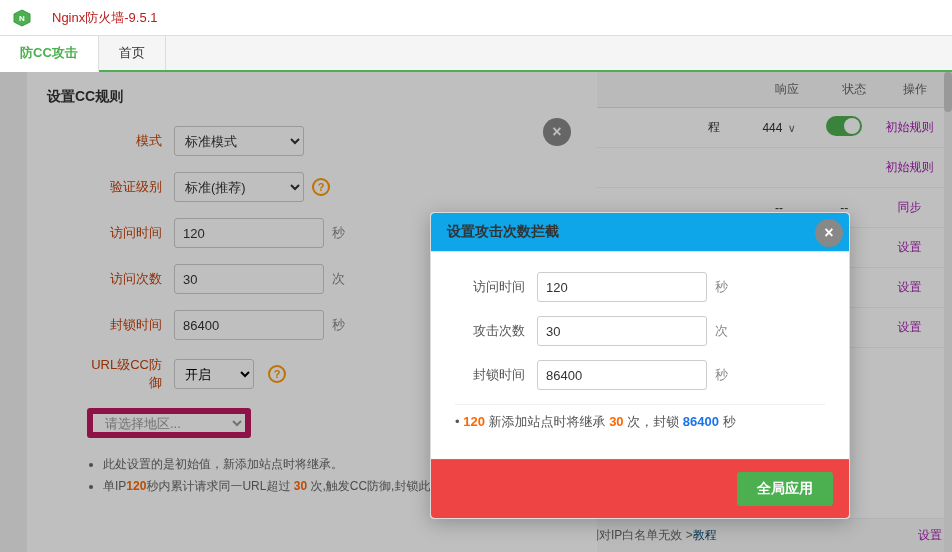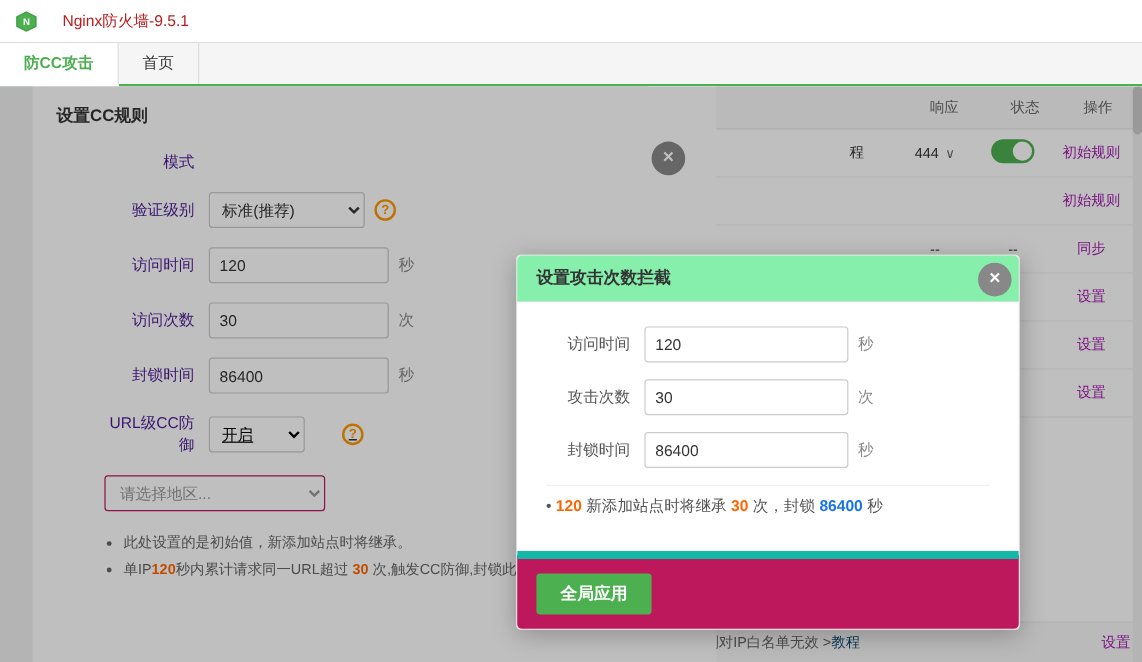--- a/index.html
+++ b/index.html
@@ -128,21 +128,21 @@
 
     .form-row {
       display: flex;
       align-items: center;
       margin-bottom: 16px;
       padding-left: 40px;
     }
     .form-label {
       width: 75px;
       text-align: right;
-      color: #4c1d95;
+      color: #c2410c;
       font-size: 13px;
       margin-right: 12px;
       flex-shrink: 0;
     }
     .form-input {
       width: 150px;
       height: 30px;
       border: 1px solid #ccc;
       border-radius: 3px;
       padding: 0 8px;
@@ -179,39 +179,38 @@
       font-size: 11px;
       font-weight: bold;
       margin-left: 8px;
       cursor: pointer;
       flex-shrink: 0;
     }
 
     .url-cc-row {
       display: flex;
       align-items: center;
-      gap: 23px;
-      text-decoration: underline;
+      gap: 6px;
     }
     .open-select {
       width: 80px;
       height: 30px;
       border: 1px solid #ccc;
       border-radius: 3px;
       padding: 0 6px;
       font-size: 13px;
       background: #fff;
       cursor: pointer;
       outline: none;
     }
 
     .region-select {
-      width: 184px;
+      width: 164px;
       height: 30px;
-      border: 1px solid #be185d;
+      border: 6px solid #be185d;
       border-radius: 3px;
       padding: 0 8px;
       font-size: 13px;
       background: #fff;
       cursor: pointer;
       outline: none;
       color: #999;
     }
 
     .notes {
@@ -259,21 +258,21 @@
       top: 140px;
       left: 430px;
       width: 420px;
       background: #fff;
       border: 1px solid #ddd;
       border-radius: 4px;
       z-index: 20;
       box-shadow: 0 4px 20px rgba(0,0,0,0.25);
     }
     .inner-modal-header {
-      background: #86efac;
+      background: #0ea5e9;
       border-bottom: 1px solid #e0e0e0;
       padding: 10px 16px;
       font-size: 14px;
       font-weight: bold;
       color: #333;
       border-radius: 4px 4px 0 0;
       position: relative;
     }
     .inner-modal-body {
       padding: 20px 24px;
@@ -315,23 +314,23 @@
     }
     .summary-text::before {
       content: '• ';
     }
     .highlight-orange { color: #ff6600; font-weight: bold; }
     .highlight-blue { color: #1a73e8; font-weight: bold; }
 
     .inner-modal-footer {
       padding: 12px 16px;
       display: flex;
-      justify-content: flex-start;
-      border-top: 7px solid #14b8a6;
-      background: #be185d;
+      justify-content: flex-end;
+      border-top: 1px solid #14b8a6;
+      background: #ef4444;
       border-radius: 0 0 4px 4px;
     }
     .btn-apply {
       background: #4caf50;
       color: #fff;
       border: none;
       padding: 8px 20px;
       border-radius: 3px;
       font-size: 14px;
       cursor: pointer;
@@ -489,20 +488,25 @@
     <div class="scrollbar-placeholder">
       <div class="scrollbar-thumb"></div>
     </div>
   </div>
 
   <div class="outer-modal" style="position:absolute;top:0;left:0;width:570px;bottom:0;border:none;border-radius:0;box-shadow:none;z-index:2;margin-left:27px;">
     <div class="panel-title">设置CC规则</div>
 
     <div class="form-row">
       <label class="form-label">模式</label>
+      <select class="form-select">
+        <option>标准模式</option>
+        <option>宽松模式</option>
+        <option>严格模式</option>
+      </select>
     </div>
 
     <div class="form-row">
       <label class="form-label">验证级别</label>
       <select class="form-select">
         <option>标准(推荐)</option>
         <option>宽松</option>
         <option>严格</option>
       </select>
       <span class="help-icon">?</span>

